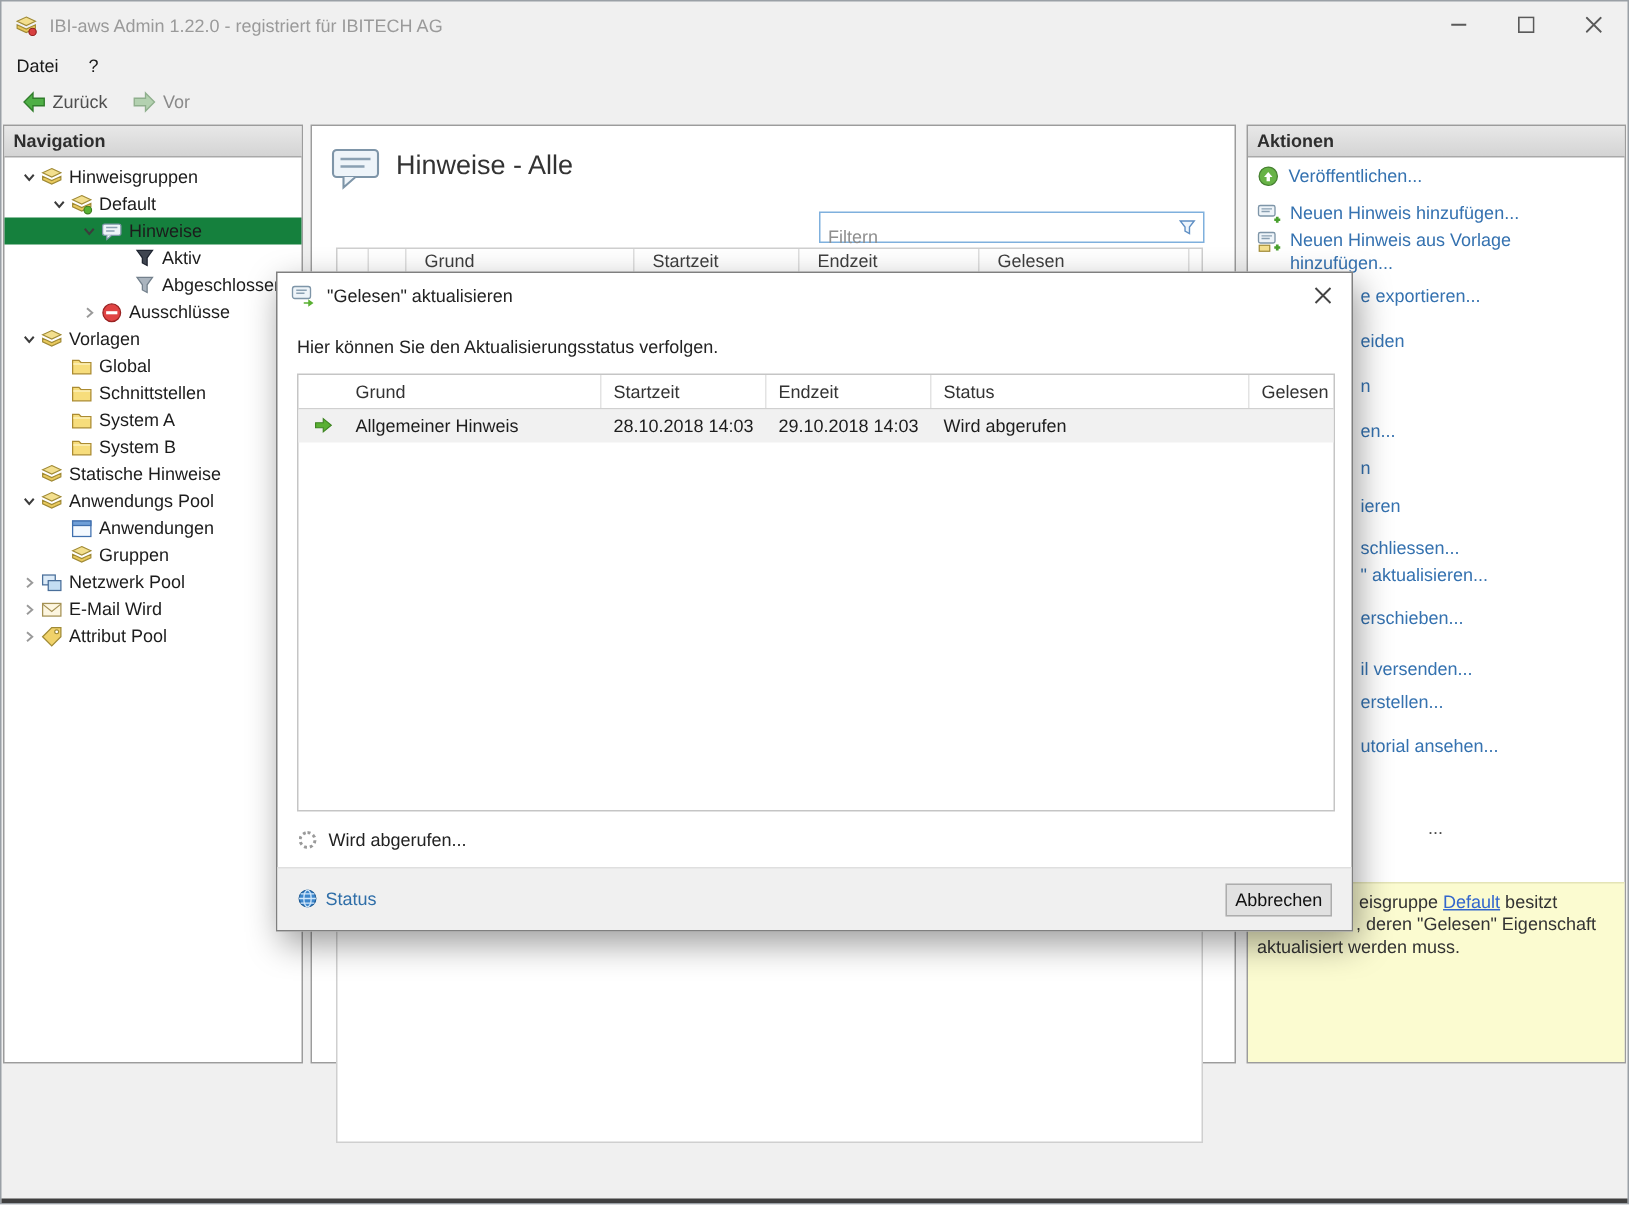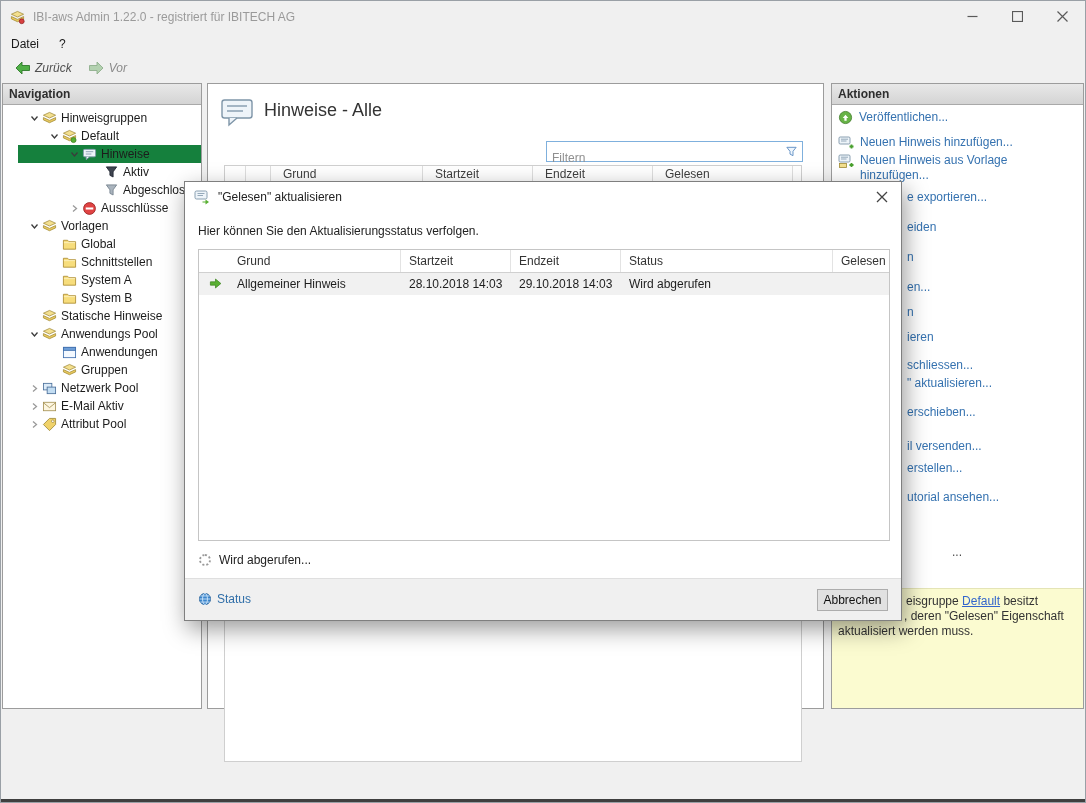--- a/index.html
+++ b/index.html
@@ -11,34 +11,34 @@
   
   .titlebar{position:absolute;left:0;top:0;right:0;height:32px;display:flex;align-items:center;}
   .app-icon{margin-left:9px;display:inline-flex;}
   .title-text{margin-left:8px;color:#9a9a9a;}
   .win-controls{position:absolute;right:0;top:0;display:flex;}
   .win-btn{width:45px;height:31px;display:flex;align-items:center;justify-content:center;}
 
   
   .menubar{position:absolute;top:32px;left:0;right:0;height:22px;display:flex;align-items:center;}
   .menu-item{padding:0 10px;height:100%;display:flex;align-items:center;color:#1a1a1a;}
-  .toolbar{position:absolute;top:54px;left:0;right:0;height:26px;display:flex;align-items:center;padding-left:8px;gap:6px;font-style:italic;}
+  .toolbar{position:absolute;top:54px;left:0;right:0;height:26px;display:flex;align-items:center;padding-left:8px;gap:6px;}
   .tool-btn{display:flex;align-items:center;gap:4px;padding:2px 5px;color:#4f4f4f;}
   .tool-btn.dim{color:#8a8a8a;}
   .tool-btn.dim svg{opacity:.75;}
 
   
   .panel{position:absolute;top:82px;height:626px;background:#fff;border:1px solid #9c9c9c;}
   .nav-panel{left:1px;width:200px;}
   .main-panel{left:206px;width:617px;}
   .actions-panel{left:830px;width:253px;}
   .panel-header{height:21px;background:linear-gradient(#e8e8e8,#d4d4d4);border-bottom:1px solid #a9a9a9;font-weight:bold;color:#2e2e2e;line-height:20px;padding-left:6px;}
 
   
-  .tree{position:absolute;top:25px;left:0;right:0;padding-left:15px;}
+  .tree{position:absolute;top:25px;left:0;right:0;}
   .trow{display:flex;align-items:center;height:18px;white-space:nowrap;}
   .trow.selected{background:#15803d;}
   .lvl0{padding-left:8px;}
   .lvl1{padding-left:28px;}
   .lvl2{padding-left:48px;}
   .lvl3{padding-left:86px;}
   .exp{width:16px;display:inline-flex;justify-content:center;align-items:center;flex:none;}
   .ticon{width:19px;display:inline-flex;align-items:center;flex:none;}
   .tlabel{color:#1c1c1c;}
 
@@ -367,21 +367,21 @@
             <svg width="9" height="9" viewBox="0 0 9 9">
               <path d="M3 1.5 L6.5 4.5 L3 7.5" fill="none" stroke="#9a9a9a" stroke-width="1.3"></path>
             </svg>
           </span>
         <span class="ticon">
             <svg width="15" height="15" viewBox="0 0 16 16">
               <rect x="1.5" y="3.5" width="13" height="9" fill="#fdf6e0" stroke="#a59255" stroke-width="0.9"></rect>
               <path d="M1.5 4 L8 9.2 L14.5 4" fill="none" stroke="#a59255" stroke-width="0.9"></path>
             </svg>
           </span>
-        <span class="tlabel">E-Mail Aktiv</span>
+        <span class="tlabel">E-Mail Wird</span>
       </div>
 
       <div class="trow lvl0">
         <span class="exp">
             <svg width="9" height="9" viewBox="0 0 9 9">
               <path d="M3 1.5 L6.5 4.5 L3 7.5" fill="none" stroke="#9a9a9a" stroke-width="1.3"></path>
             </svg>
           </span>
         <span class="ticon">
             <svg width="15" height="15" viewBox="0 0 16 16">

